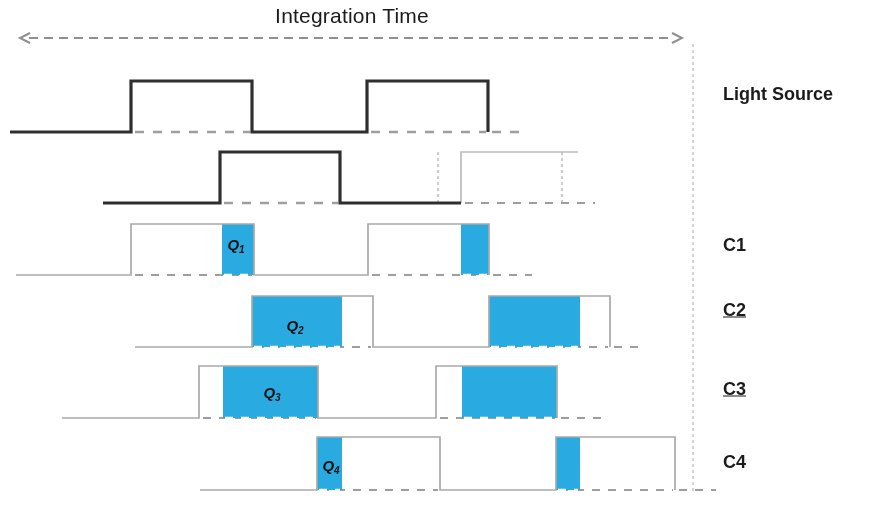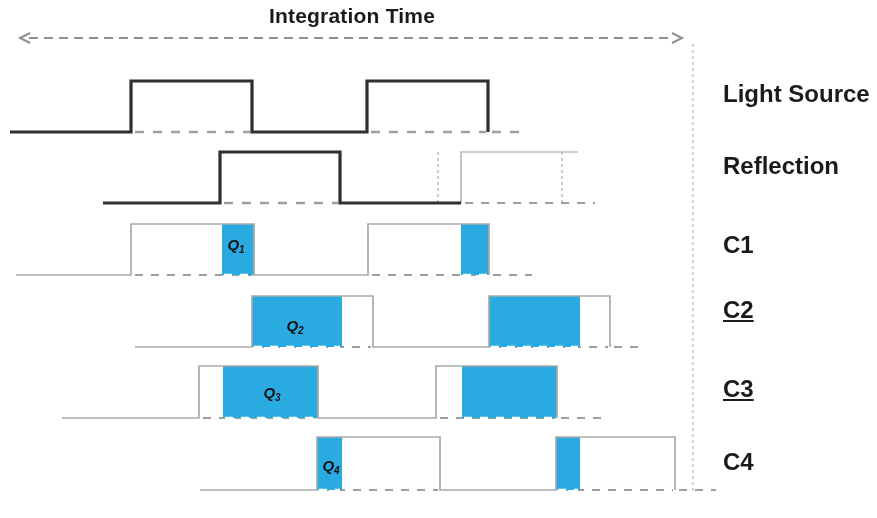--- a/index.html
+++ b/index.html
@@ -4,25 +4,25 @@
 <style>
   html,body{margin:0;padding:0;}
   body{
     width:877px;height:518px;position:relative;background:#ffffff;
     font-family:"Liberation Sans", sans-serif;overflow:hidden;
   }
   .stage{position:absolute;left:0;top:0;width:877px;height:518px;}
   svg{position:absolute;left:0;top:0;}
   .diagram-title{
     position:absolute;left:352px;top:4px;transform:translateX(-50%);
-    font-size:21px;font-weight:bold;color:#1b1b1b;white-space:nowrap;letter-spacing:0.2px;
+    font-size:21px;font-weight:normal;color:#1b1b1b;white-space:nowrap;letter-spacing:0.2px;
   }
   .sig-label{
     position:absolute;left:723px;transform:translateY(-50%);
-    font-size:24px;font-weight:bold;color:#1b1b1b;white-space:nowrap;
+    font-size:18px;font-weight:bold;color:#1b1b1b;white-space:nowrap;
   }
 </style>
 </head>
 <body>
 
 <div class="stage">
   <svg id="wave-svg" width="877" height="518" viewBox="0 0 877 518">
       <g>
         <line x1="29" y1="38" x2="673" y2="38" stroke="#8f8f8f" stroke-width="1.8" stroke-dasharray="9 6"></line>
         <path d="M30,33 L20,38 L30,43" fill="none" stroke="#8f8f8f" stroke-width="2"></path>
@@ -85,18 +85,17 @@
         <line x1="558" y1="490" x2="578" y2="490" stroke="#ffffff" stroke-width="2.5" stroke-dasharray="8 8"></line>
         <line x1="679" y1="490" x2="716" y2="490" stroke="#9e9e9e" stroke-width="2.1" stroke-dasharray="8 8"></line>
         <path d="M200,490 L317,490 L317,437 L440,437 L440,490 L556,490 L556,437 L675,437 L675,490" fill="none" stroke="#a9a9a9" stroke-width="1.7" stroke-linejoin="miter"></path>
         <text x="331" y="471" text-anchor="middle" fill="#111111" font-size="15" font-weight="bold" font-style="italic" font-family="&quot;Liberation Sans&quot;, sans-serif">Q<tspan font-size="10" dy="3">4</tspan></text>
       </g>
     </svg>
 
   <div class="diagram-title">Integration Time</div>
 
   <div class="sig-label" style="top: 94px;">Light Source</div>
-  <div class="sig-label" style="top: 166px;">Reflection</div>
   <div class="sig-label" style="top: 245px;">C1</div>
   <div class="sig-label" style="top: 310px; text-decoration: underline;">C2</div>
   <div class="sig-label" style="top: 389px; text-decoration: underline;">C3</div>
   <div class="sig-label" style="top: 462px;">C4</div>
 </div>
 
 </body></html>

